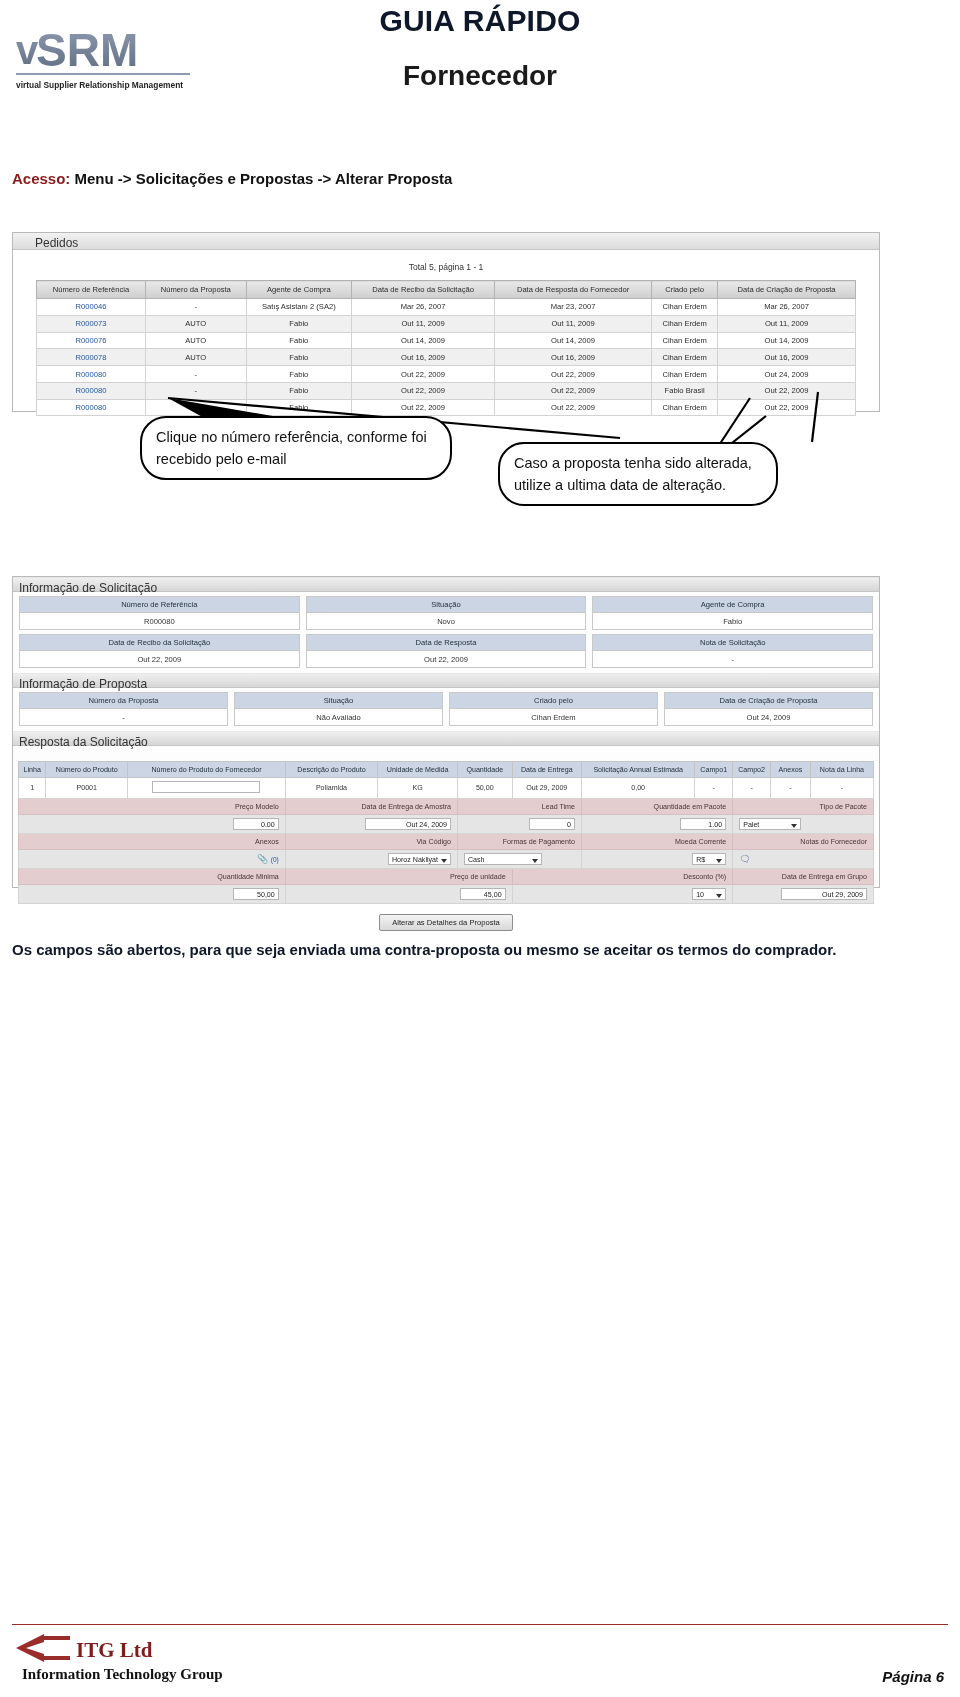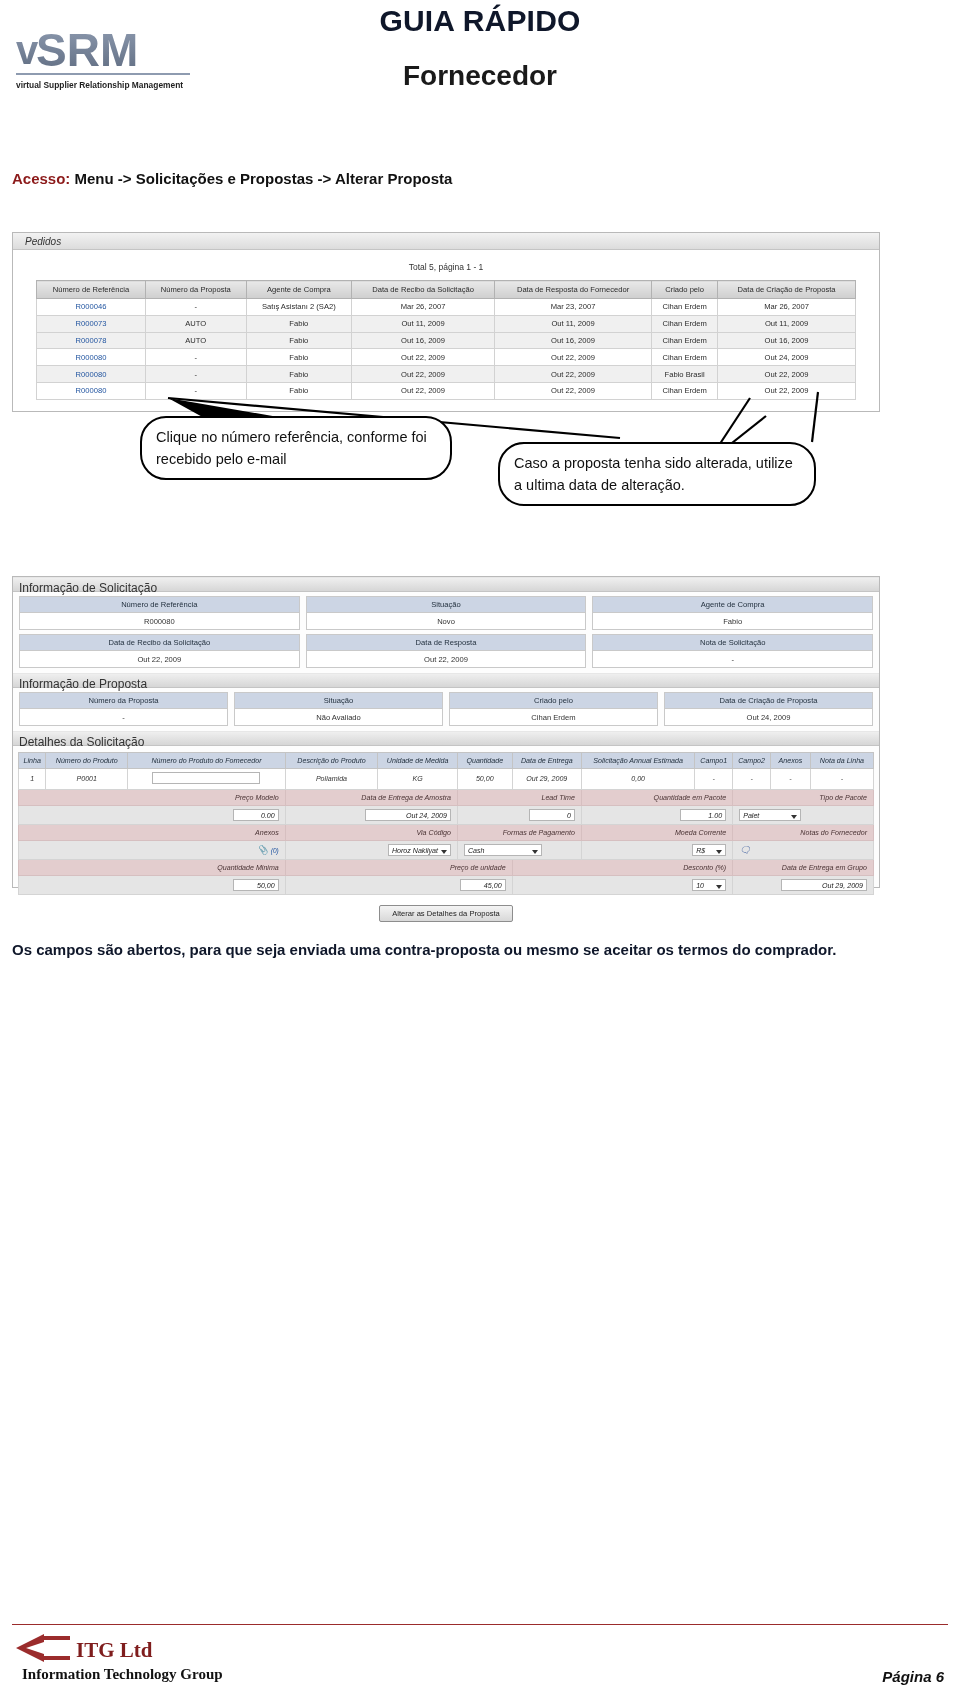--- a/index.html
+++ b/index.html
@@ -35,21 +35,21 @@
   .access-path { color:#111; }
 
   
   .shot1 {
     position:absolute; left:12px; top:232px; width:868px; height:180px;
     border:1px solid #b9b9b9; background:#ffffff;
   }
   .panel-bar {
     height:17px; background:linear-gradient(#f2f2f2,#dcdcdc);
     border-bottom:1px solid #c4c4c4;
-    font-size:10px; color:#333; padding:3px 0 0 12px;font-style:italic;
+    font-size:12px; color:#333; padding:3px 0 0 22px;
   }
   .total-line {
     text-align:center; font-size:8.5px; color:#333;
     padding:12px 0 8px 0;
   }
   table.grid { border-collapse:collapse; width:820px; margin:0 auto; }
   table.grid th {
     background:linear-gradient(#e8e8e8,#cfcfcf);
     border:1px solid #b2b2b2;
     font-size:7.6px; font-weight:normal; color:#2b2b2b;
@@ -69,21 +69,21 @@
     position:absolute;
     background:#ffffff;
     border:2px solid #000;
     border-radius:26px;
     font-size:14.5px; color:#111;
     line-height:1.52;
     padding:8px 14px;
     z-index:5;
   }
   .callout-1 { left:140px; top:416px; width:312px; }
-  .callout-2 { left:498px; top:442px; width:318px; }
+  .callout-2 { left:498px; top:442px; width:280px; }
 
   .leader { position:absolute; z-index:4; pointer-events:none; }
 
   
   .shot2 {
     position:absolute; left:12px; top:576px; width:868px; height:312px;
     border:1px solid #b9b9b9; background:#fdfdfd;
   }
   .sec-bar {
     height:15px; background:linear-gradient(#efefef,#d6d6d6);
@@ -96,21 +96,21 @@
     background:#ccd5e4; border-bottom:1px solid #c9c9c9;
     font-size:7.6px; color:#23313f; text-align:center; padding:3px 2px;
     white-space:nowrap; overflow:hidden;
   }
   .fieldcell .fvalue {
     font-size:7.6px; color:#333; text-align:center; padding:3.5px 2px;
     background:#fff; white-space:nowrap; overflow:hidden;
   }
 
   
-  table.dgrid { border-collapse:collapse; width:856px; margin:6px auto 0 auto; table-layout:fixed;font-style:italic; }
+  table.dgrid { border-collapse:collapse; width:856px; margin:15px auto 0 auto; table-layout:fixed; }
   table.dgrid th {
     background:#ccd5e4; border:1px solid #c4c4c4;
     font-size:7.1px; font-weight:normal; color:#23313f;
     padding:3.5px 1px; text-align:center; white-space:nowrap; overflow:hidden;
   }
   table.dgrid td {
     border:1px solid #d4d4d4; font-size:7.1px; color:#333;
     padding:3px 1px; text-align:center; background:#fff;
     white-space:nowrap; overflow:hidden;
   }
@@ -228,20 +228,29 @@
         </tr>
         <tr class="alt">
           <td class="reflink">R000073</td>
           <td>AUTO</td>
           <td>Fabio</td>
           <td>Out 11, 2009</td>
           <td>Out 11, 2009</td>
           <td>Cihan Erdem</td>
           <td>Out 11, 2009</td>
         </tr>
+        <tr>
+          <td class="reflink">R000076</td>
+          <td>AUTO</td>
+          <td>Fabio</td>
+          <td>Out 14, 2009</td>
+          <td>Out 14, 2009</td>
+          <td>Cihan Erdem</td>
+          <td>Out 14, 2009</td>
+        </tr>
         <tr class="alt">
           <td class="reflink">R000078</td>
           <td>AUTO</td>
           <td>Fabio</td>
           <td>Out 16, 2009</td>
           <td>Out 16, 2009</td>
           <td>Cihan Erdem</td>
           <td>Out 16, 2009</td>
         </tr>
         <tr>
@@ -338,21 +347,21 @@
       <div class="fieldcell">
         <div class="flabel">Criado pelo</div>
         <div class="fvalue">Cihan Erdem</div>
       </div>
       <div class="fieldcell">
         <div class="flabel">Data de Criação de Proposta</div>
         <div class="fvalue">Out 24, 2009</div>
       </div>
     </div>
 
-  <div class="sec-bar">Detalhes da Solicitação</div>
+  <div class="sec-bar">Resposta da Solicitação</div>
 
   <table class="dgrid">
     <colgroup>
       <col style="width:26px">
         <col style="width:78px">
         <col style="width:150px">
       <col style="width:88px">
         <col style="width:76px">
         <col style="width:52px">
       <col style="width:66px">

